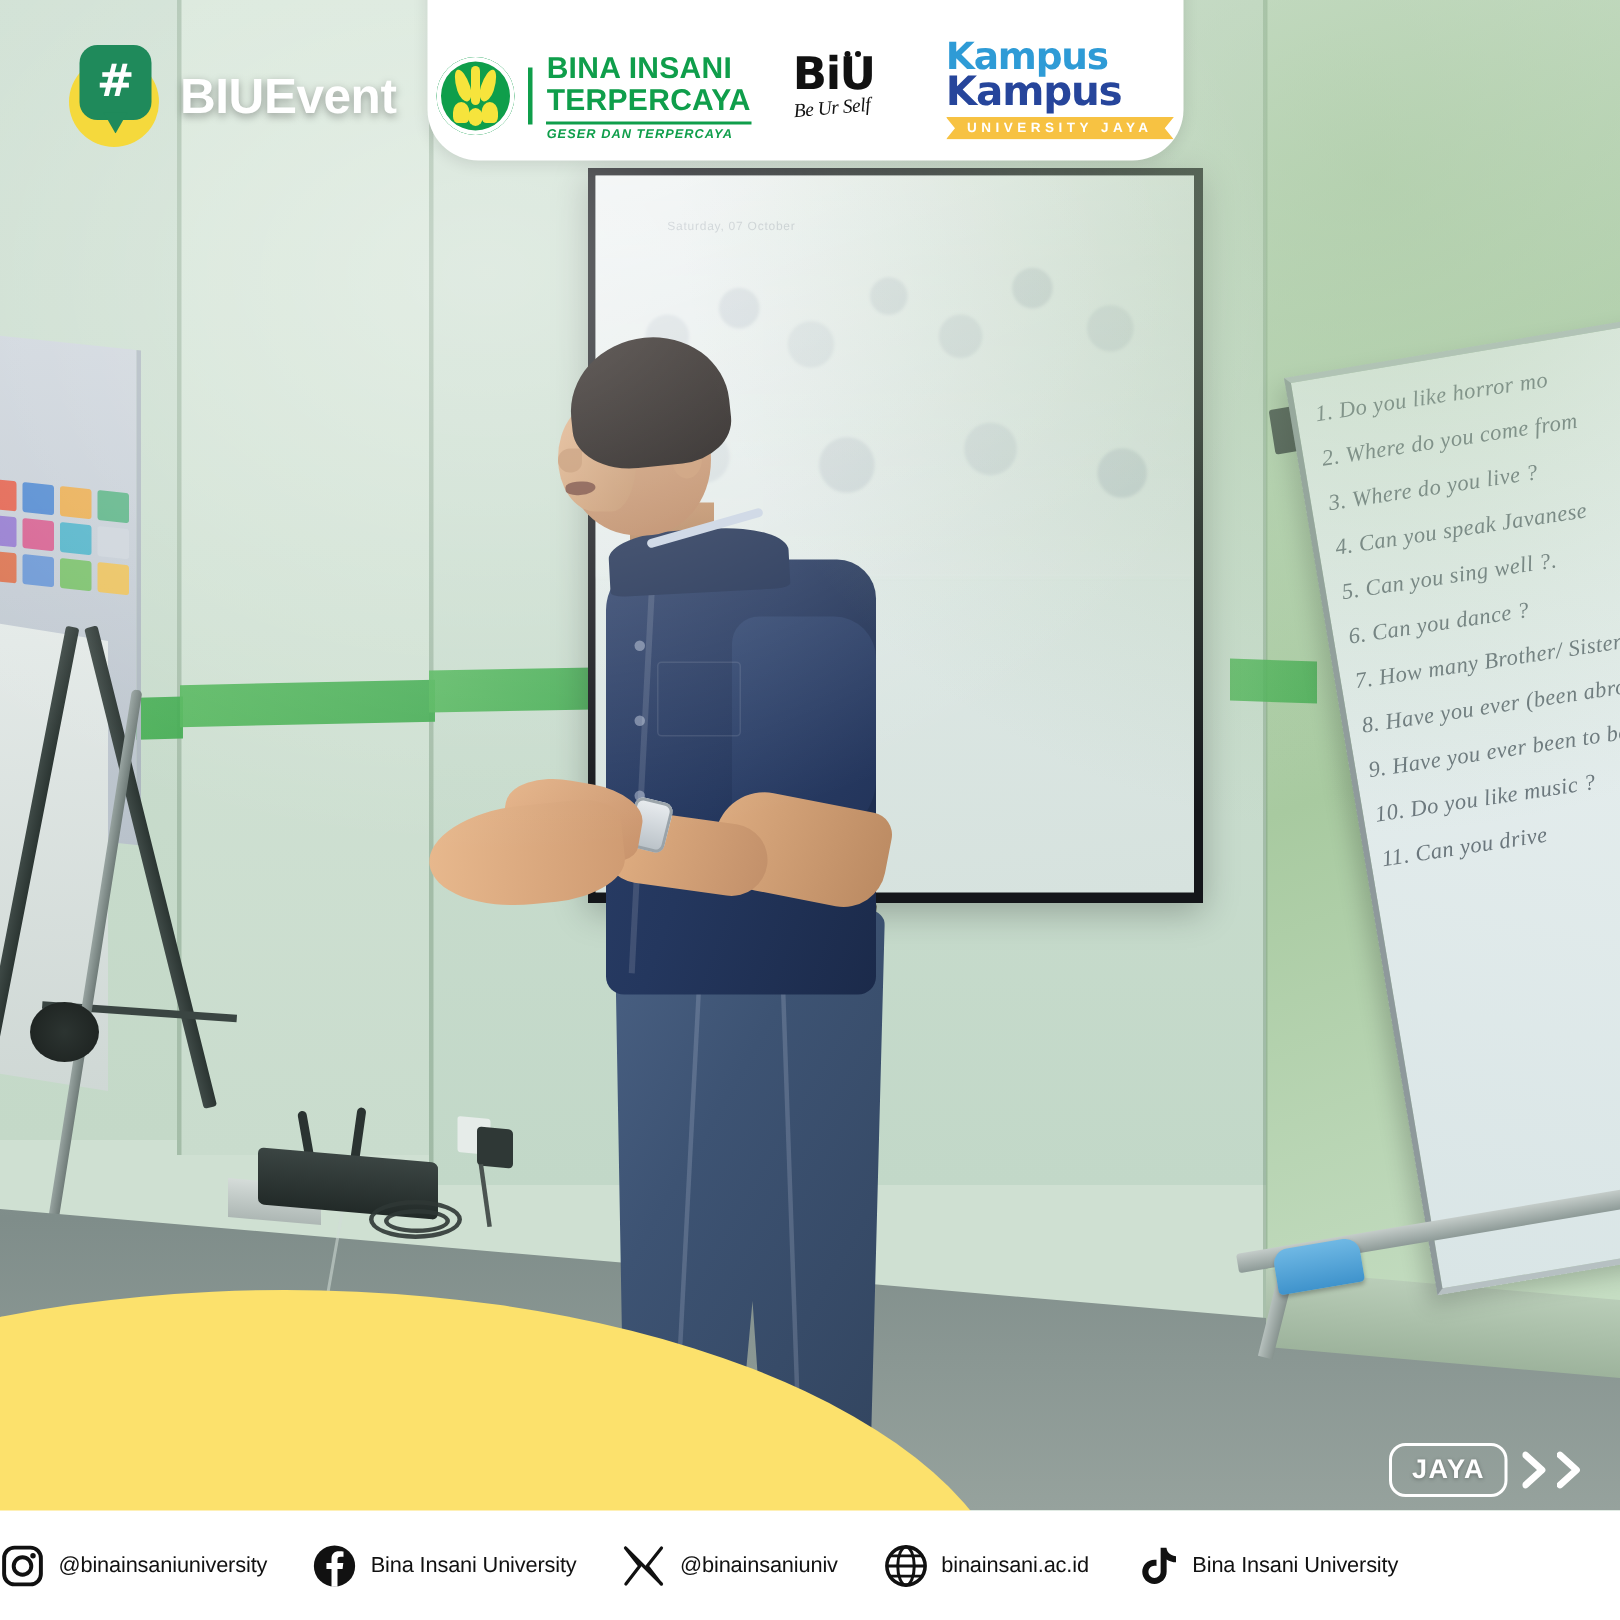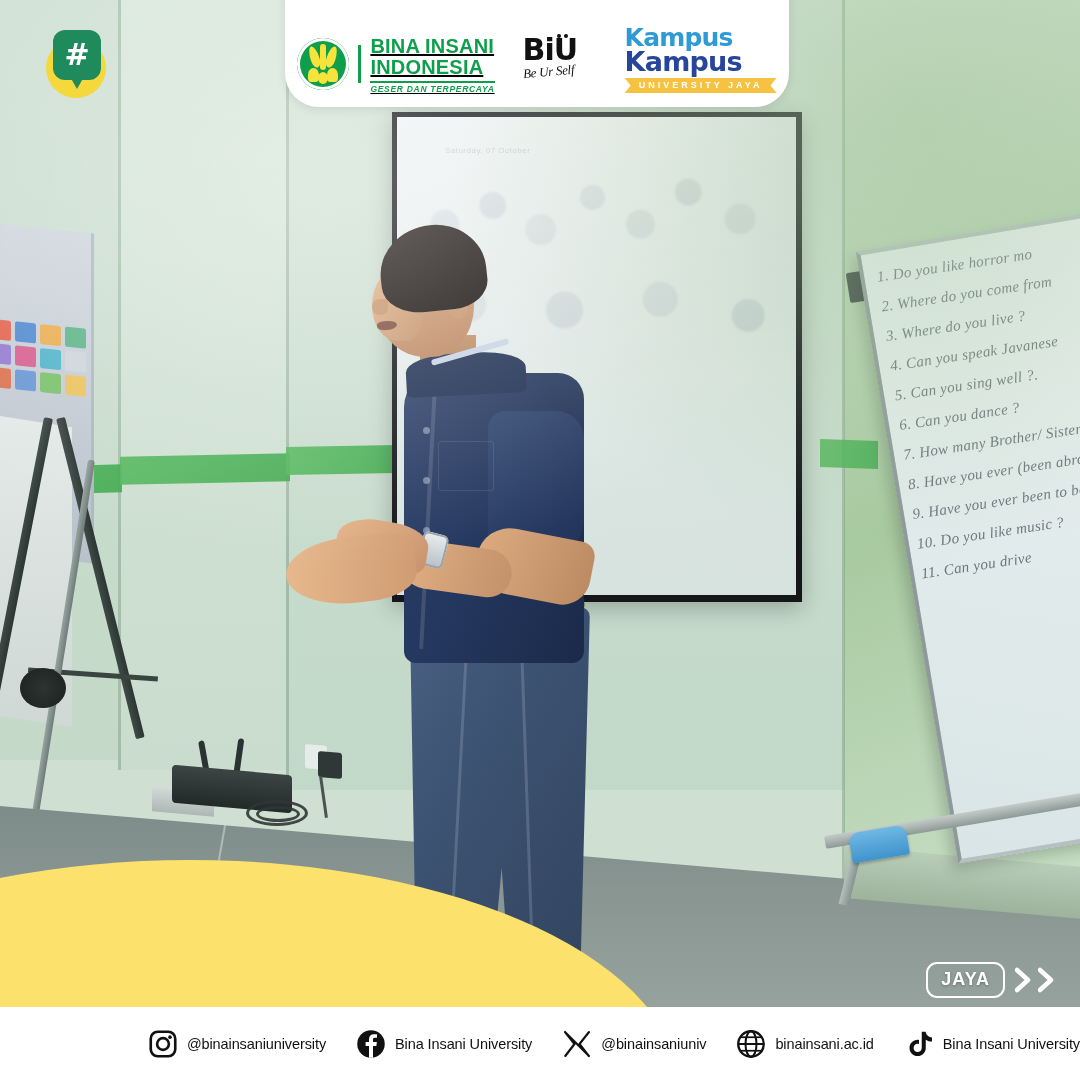--- a/index.html
+++ b/index.html
@@ -384,21 +384,21 @@
   .biu-seal .stalk{ position:absolute; left:23px; top:6px; width:6px; height:26px;
     background:#f6e43c; border-radius:4px; }
   .biu-seal .figL,.biu-seal .figR{
     position:absolute; top:30px; width:11px; height:14px; background:#f6e43c;
     border-radius:50% 50% 30% 30%;
   }
   .biu-seal .figL{ left:11px; } .biu-seal .figR{ left:30px; }
   .biu-seal .figC{ position:absolute; left:21px; top:34px; width:10px; height:12px;
     background:#f6e43c; border-radius:50%; }
   .biu-rule{ width:3px; height:38px; background:#0f9e4b; flex:none; }
-  .biu-words{ line-height:1;text-decoration:underline; }
+  .biu-words{ line-height:1; }
   .biu-words .l1,.biu-words .l2{
     color:#0f9e4b; font-weight:bold; font-size:20px; letter-spacing:.2px;
   }
   .biu-words .l2{ margin-top:1px; }
   .biu-words .l3{
     color:#0f9e4b; font-weight:bold; font-size:8.5px; font-style:italic;
     letter-spacing:.7px; margin-top:4px; border-top:2px solid #0f9e4b; padding-top:2px;
   }
 
   .logo-beu{ position:relative; width:74px; height:58px; flex:none; }
@@ -439,21 +439,21 @@
     border:2.5px solid #fff; border-radius:11px; color:#fff;
     font-size:18px; font-weight:bold; letter-spacing:1px;
     padding:5px 13px 6px; text-shadow:0 1px 3px rgba(0,0,0,.3);
   }
   .geser-chev{ display:flex; gap:1px; }
   .geser-chev svg{ display:block; }
 
   
   .footer{
     position:absolute; left:0; bottom:0; width:1080px; height:73px;
-    background:#fff; display:flex; align-items:center; justify-content:flex-end; gap:30px;
+    background:#fff; display:flex; align-items:center; justify-content:flex-start; gap:30px;
     z-index:10;
   }
   .soc{ display:flex; align-items:center; gap:9px; }
   .soc-ico{ width:30px; height:30px; flex:none; }
   .soc-txt{ font-size:14.5px; color:#111; white-space:nowrap; letter-spacing:-.1px; }
 </style>
 </head>
 <body>
 
 <div id="canvas">
@@ -581,37 +581,38 @@
   </div>
 
   <div class="yellow-blob"></div>
 
   <div class="badge">
     <div class="badge-mark">
       <div class="badge-circle"></div>
       <div class="badge-bubble"></div>
       <div class="badge-hash">#</div>
     </div>
+    <div class="badge-text">BIUEvent</div>
   </div>
 
   <div class="logo-panel">
 
     <div class="logo-biu">
       <div class="biu-seal">
         <span class="leafA"></span>
           <span class="stalk"></span>
           <span class="leafB"></span>
         <span class="figL"></span>
           <span class="figC"></span>
           <span class="figR"></span>
       </div>
       <div class="biu-rule"></div>
       <div class="biu-words">
         <div class="l1">BINA INSANI</div>
-        <div class="l2">INDONESIA</div>
+        <div class="l2">TERPERCAYA</div>
         <div class="l3">GESER DAN TERPERCAYA</div>
       </div>
     </div>
 
     <div class="logo-beu">
       <div class="beu-dots">
           <i></i>
           <i></i>
         </div>
       <div class="beu-main">BiU</div>

